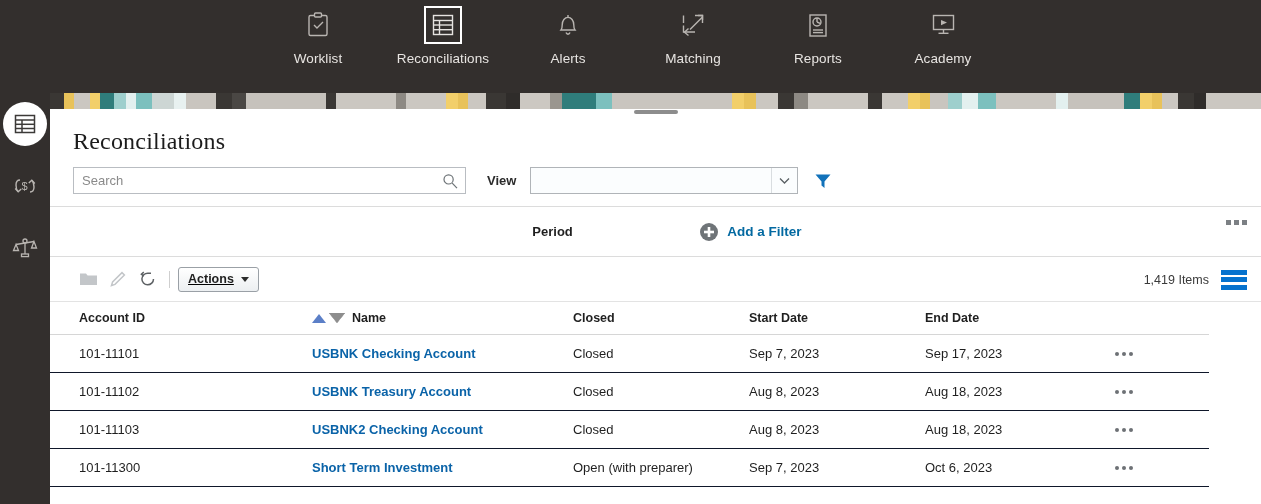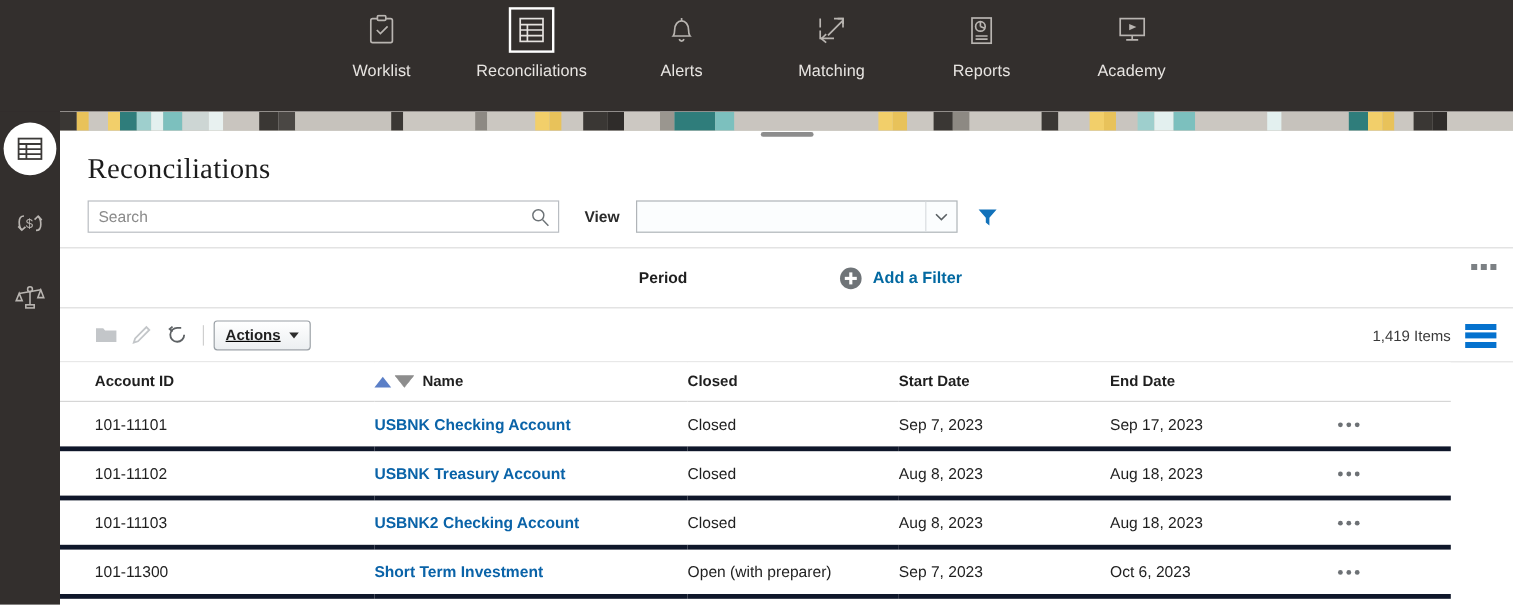--- a/index.html
+++ b/index.html
@@ -255,21 +255,21 @@
     color: #1f1f1f;
     padding: 9px 0 9px 0;
     border-bottom: 1px solid #d6d6d6;
     background: #fff;
     white-space: nowrap;
   }
   table.grid td {
     font-size: 13px;
     color: #1f1f1f;
     padding: 11px 0 11px 0;
-    border-bottom: 4px solid #0f172a;
+    border-bottom: 1px solid #0f172a;
     white-space: nowrap;
   }
   .col-acct  { width: 262px; padding-left: 29px !important; }
   .col-name  { width: 261px; }
   .col-stat  { width: 176px; }
   .col-start { width: 176px; }
   .col-end   { width: 190px; }
   .col-menu  { width: 94px; }
   th.col-acct { padding-left: 29px !important; }
 

